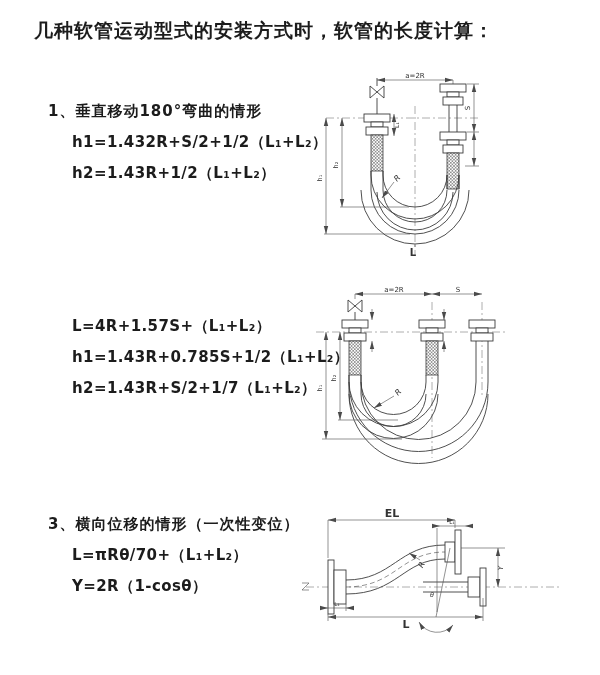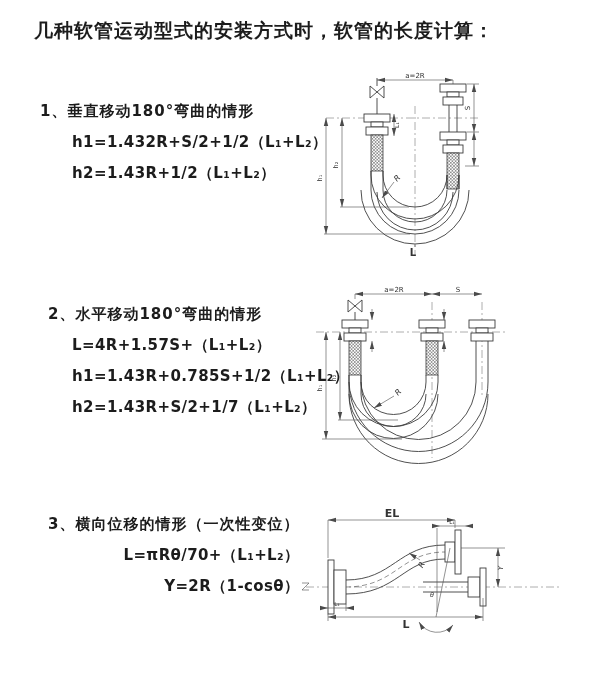--- a/index.html
+++ b/index.html
@@ -23,21 +23,21 @@
   .cln{stroke:#6a6a6a;stroke-width:.55;fill:none;stroke-dasharray:8 3 2 3;} 
   .fit{stroke:#3c3c3c;stroke-width:.9;fill:#ffffff;}
   .brd{stroke:#3c3c3c;stroke-width:.8;}
 </style>
 </head>
 <body>
 
 <div class="title">几种软管运动型式的安装方式时，软管的长度计算：</div>
 
 <div class="sec" style="left:40px;top:102px;">
-  <div class="sec-heading" style="margin-left:0;">1、垂直移动180°弯曲的情形</div>
+  <div class="sec-heading" style="margin-left:8px;">1、垂直移动180°弯曲的情形</div>
   <div class="formula">h1=1.432R+S/2+1/2（L₁+L₂）</div>
   <div class="formula">h2=1.43R+1/2（L₁+L₂）</div>
 </div>
 
 <div class="diag" style="left:310px;top:70px;">
 <svg width="290" height="190" viewBox="0 0 290 190">
   <defs>
     <marker id="m1" markerWidth="9" markerHeight="7" refX="8" refY="3" orient="auto-start-reverse" markerUnits="userSpaceOnUse">
       <path d="M0,0.8 L8,3 L0,5.2 Z" fill="#4a4a4a"></path>
     </marker>
@@ -100,21 +100,20 @@
 
   <line class="dln" x1="84" y1="112" x2="72" y2="128" marker-end="url(#m1)"></line>
   <text x="89" y="110" font-size="8" font-style="italic" text-anchor="middle" transform="rotate(-45 89 110)">R</text>
 
   <line class="dln" x1="105" y1="174" x2="105" y2="177"></line>
   <text x="103" y="186" font-size="10" font-weight="bold" text-anchor="middle">L</text>
 </svg>
 </div>
 
 <div class="sec" style="left:40px;top:305px;">
-  <div class="sec-heading" style="margin-left:8px;">2、水平移动180°弯曲的情形</div>
   <div class="formula">L=4R+1.57S+（L₁+L₂）</div>
   <div class="formula">h1=1.43R+0.785S+1/2（L₁+L₂）</div>
   <div class="formula">h2=1.43R+S/2+1/7（L₁+L₂）</div>
 </div>
 
 <div class="diag" style="left:310px;top:282px;">
 <svg width="290" height="190" viewBox="0 0 290 190">
   <defs>
     <marker id="m2" markerWidth="9" markerHeight="7" refX="8" refY="3" orient="auto-start-reverse" markerUnits="userSpaceOnUse">
       <path d="M0,0.8 L8,3 L0,5.2 Z" fill="#4a4a4a"></path>
@@ -170,21 +169,21 @@
   <line class="dln" x1="30" y1="50" x2="30" y2="138" marker-start="url(#m2)" marker-end="url(#m2)"></line>
   <text x="26" y="96" font-size="6.5" text-anchor="middle" transform="rotate(-90 26 96)">h₂</text>
   <line class="dln" x1="16" y1="50" x2="16" y2="157" marker-start="url(#m2)" marker-end="url(#m2)"></line>
   <text x="12" y="106" font-size="6.5" text-anchor="middle" transform="rotate(-90 12 106)">h₁</text>
 
   <line class="dln" x1="84" y1="114" x2="64" y2="126" marker-end="url(#m2)"></line>
   <text x="90" y="112" font-size="8" font-style="italic" text-anchor="middle" transform="rotate(-45 90 112)">R</text>
 </svg>
 </div>
 
-<div class="sec" style="left:40px;top:515px;text-align:right;">
+<div class="sec" style="left:40px;top:515px;">
   <div class="sec-heading" style="margin-left:8px;">3、横向位移的情形（一次性变位）</div>
   <div class="formula">L=πRθ/70+（L₁+L₂）</div>
   <div class="formula">Y=2R（1-cosθ）</div>
 </div>
 
 <div class="diag" style="left:298px;top:498px;">
 <svg width="300" height="155" viewBox="0 0 300 155">
   <defs>
     <marker id="m3" markerWidth="9" markerHeight="7" refX="8" refY="3" orient="auto-start-reverse" markerUnits="userSpaceOnUse">
       <path d="M0,0.8 L8,3 L0,5.2 Z" fill="#4a4a4a"></path>

